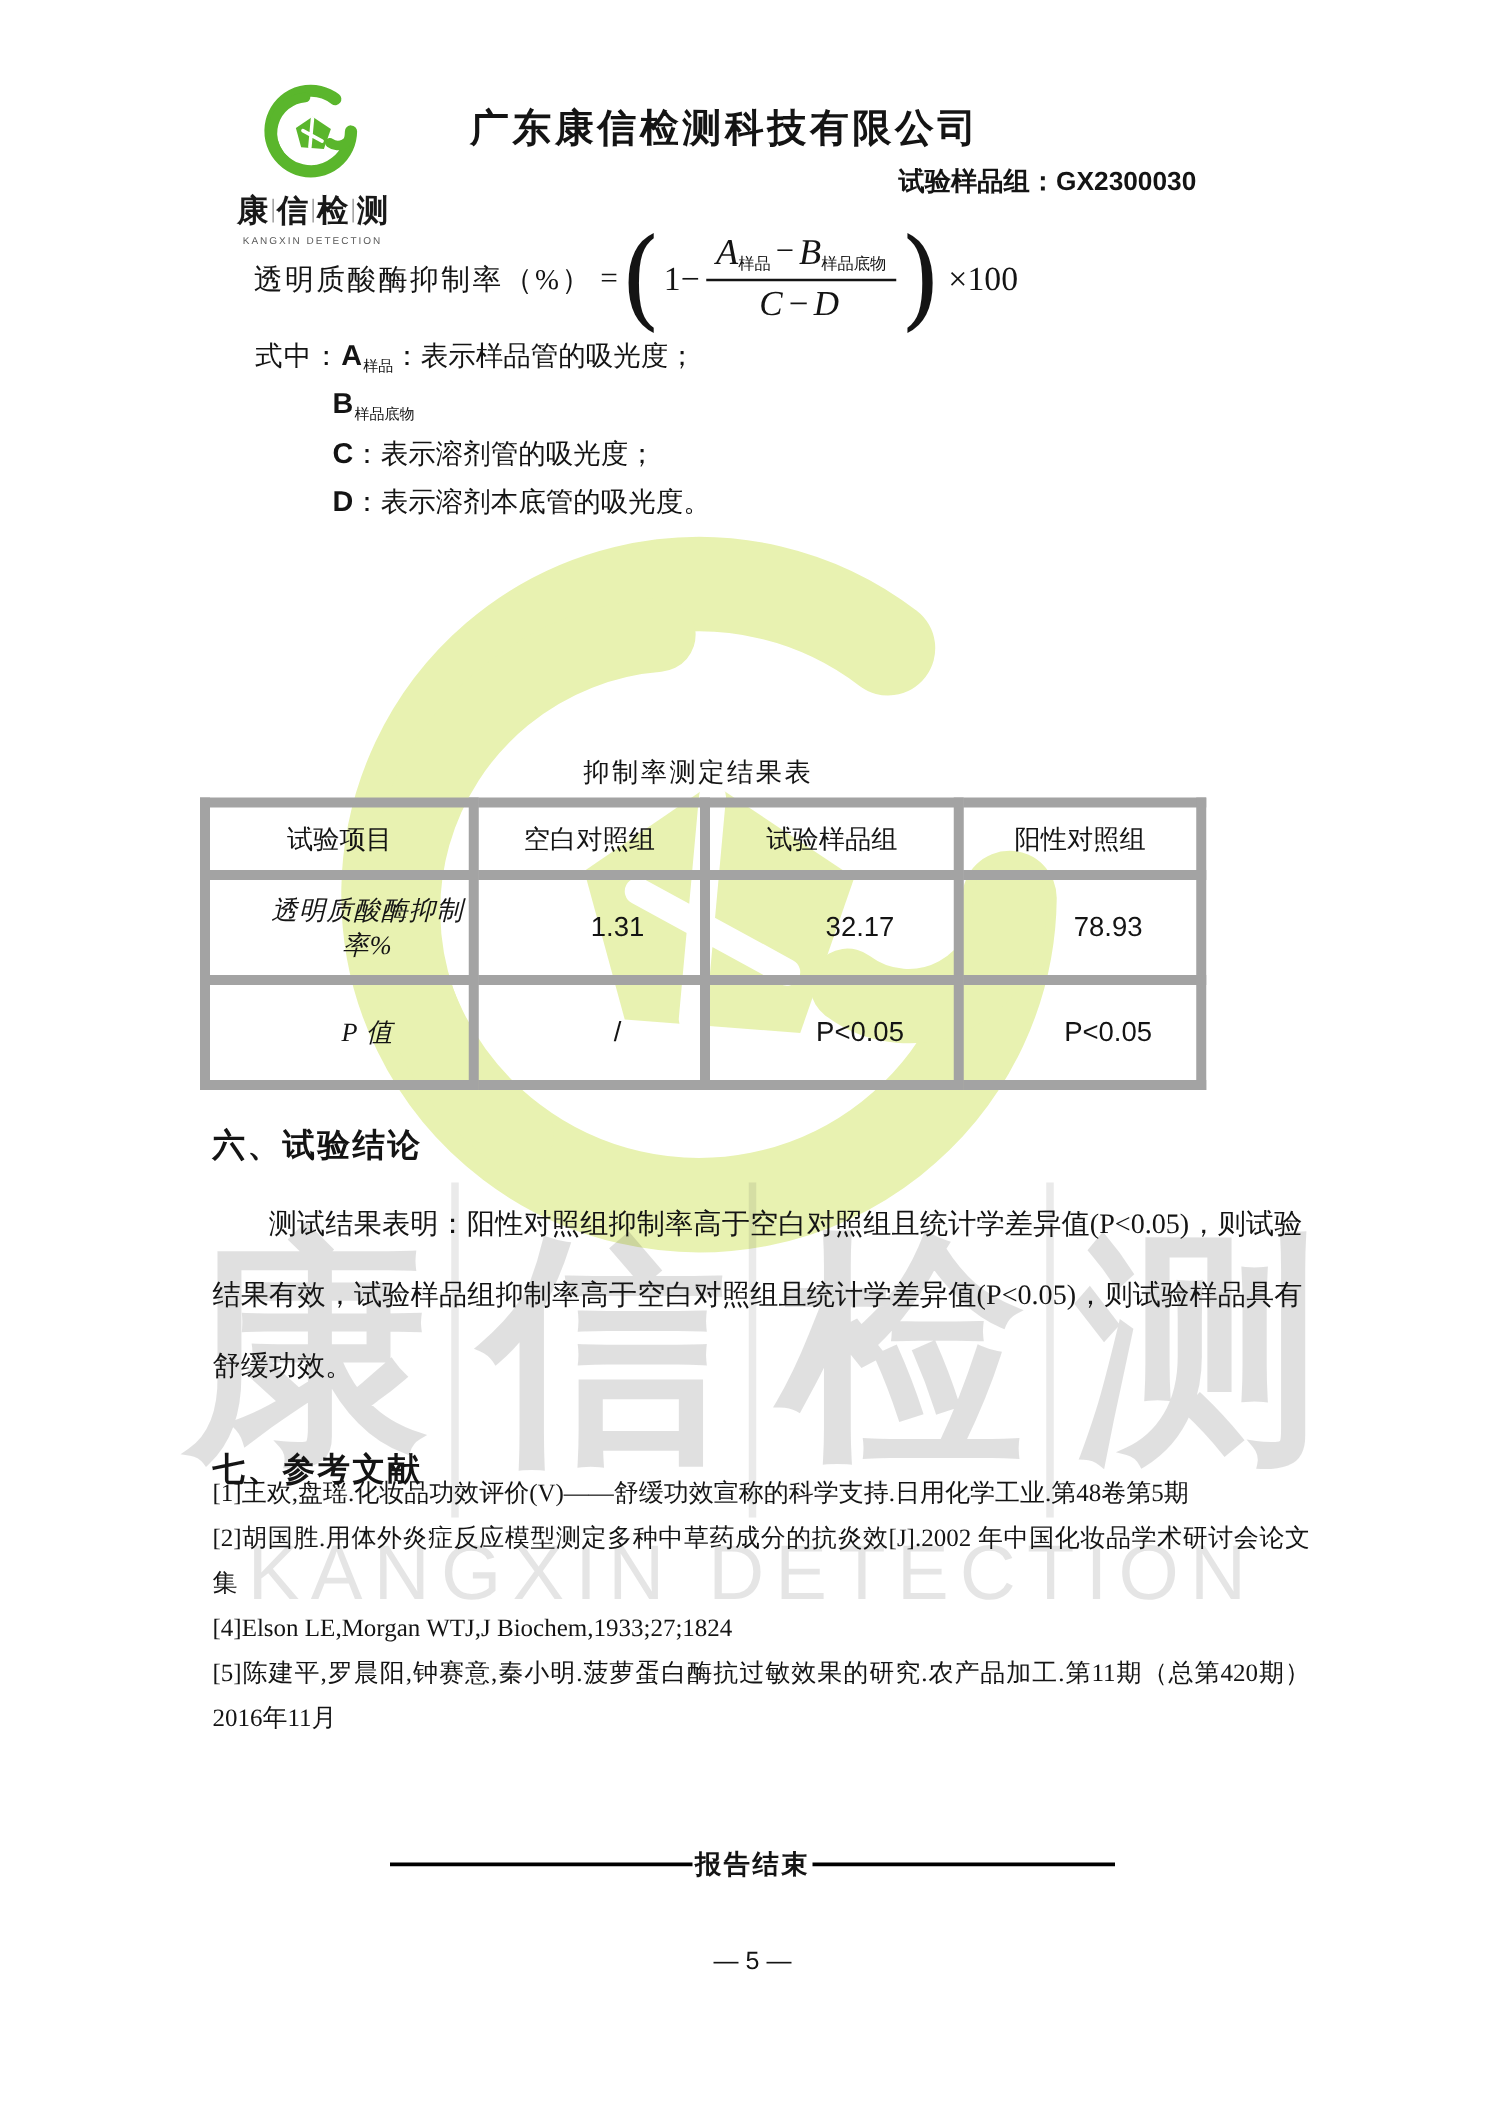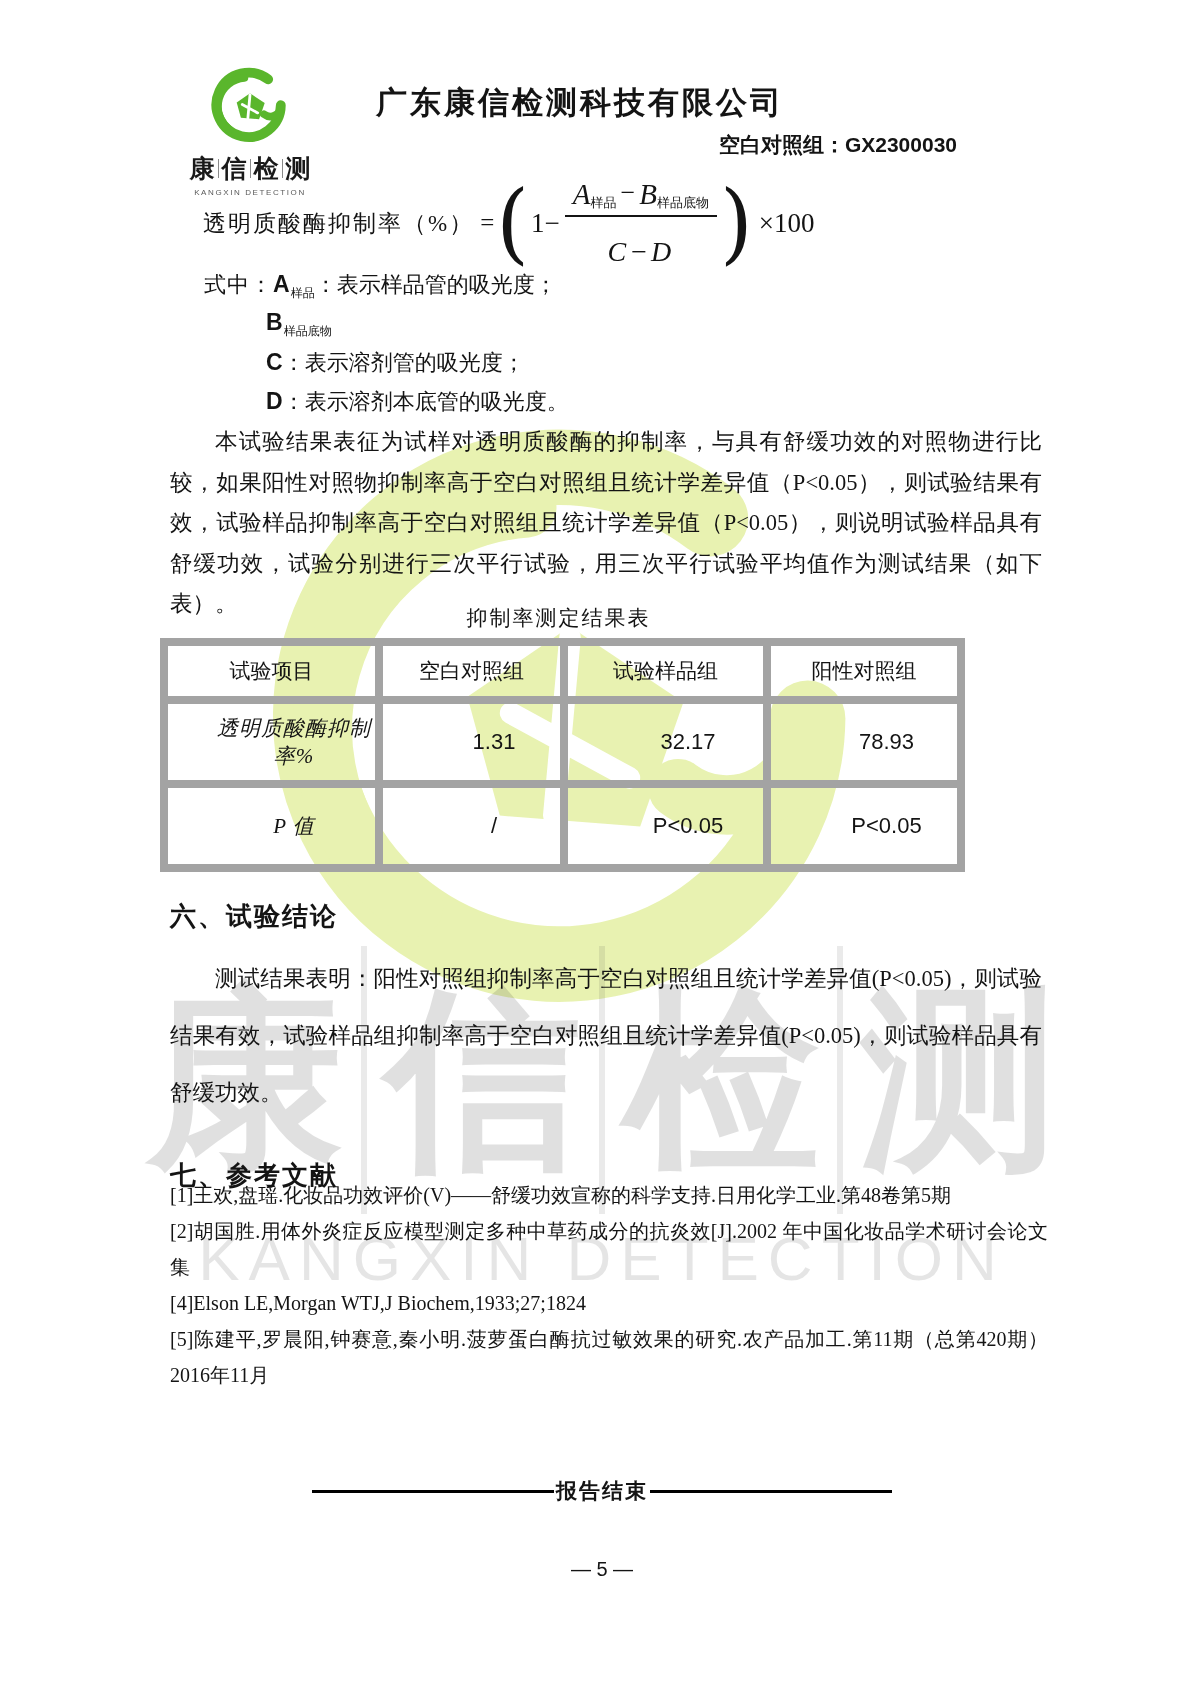--- a/index.html
+++ b/index.html
@@ -33,21 +33,21 @@
   .report-no .num{font-family:"Liberation Sans","DejaVu Sans",sans-serif;}
   
   .formula{position:absolute;left:203px;top:184px;display:flex;align-items:center;height:78px;}
   .f-label{font-size:23px;letter-spacing:2px;}
   .f-eq{font-size:25px;margin:0 2px 0 6px;}
   .f-paren{font-size:84px;line-height:70px;font-family:"DejaVu Serif",serif;font-weight:normal;
     display:inline-block;transform:scaleY(1.04);}
   .f-one{font-size:27px;margin:0 2px 0 2px;}
   .fraction{display:inline-flex;flex-direction:column;align-items:center;margin:0 3px;}
   .frac-num{display:flex;align-items:flex-start;padding:0 8px 3px 8px;border-bottom:2px solid #141414;}
-  .frac-den{padding-top:19px;font-style:italic;font-size:28px;letter-spacing:3px;font-family:"Liberation Serif",serif;}
+  .frac-den{padding-top:3px;font-style:italic;font-size:28px;letter-spacing:3px;font-family:"Liberation Serif",serif;}
   .fvar{font-style:italic;font-size:29px;font-family:"Liberation Serif",serif;}
   .fsub{font-size:13px;margin-top:16px;font-style:normal;}
   .fminus{font-size:26px;margin:0 4px;}
   .f-times{font-size:27px;margin-left:6px;}
   
   .defs{position:absolute;left:204px;top:270px;font-size:22px;}
   .def-line{height:39px;display:flex;align-items:baseline;}
   .def-line.indent{padding-left:62px;}
   .def-prefix{letter-spacing:1px;}
   .def-var{font-family:"Liberation Sans","DejaVu Sans",sans-serif;font-weight:bold;font-size:23px;}
@@ -121,21 +121,21 @@
       <span class="logo-sep"></span>
       <span>检</span>
       <span class="logo-sep"></span>
       <span>测</span>
     </div>
     <div class="logo-sub">KANGXIN DETECTION</div>
   </div>
 
   <div class="company-title">广东康信检测科技有限公司</div>
   <div class="report-no">
-    <span>空白对照组：</span><span class="num">GX2300030</span>
+    <span>试验样品组：</span><span class="num">GX2300030</span>
   </div>
 
   <div class="formula">
     <span class="f-label">透明质酸酶抑制率（%）</span>
     <span class="f-eq">=</span>
     <span class="f-paren">(</span>
     <span class="f-one">1−</span>
     <span class="fraction">
       <span class="frac-num">
         <span class="fvar">A</span>
@@ -164,21 +164,20 @@
     <div class="def-line indent">
       <span class="def-var">C</span>
         <span>：表示溶剂管的吸光度；</span>
     </div>
     <div class="def-line indent">
       <span class="def-var">D</span>
         <span>：表示溶剂本底管的吸光度。</span>
     </div>
   </div>
 
-  <div class="para main">本试验结果表征为试样对透明质酸酶的抑制率，与具有舒缓功效的对照物进行比较，如果阳性对照物抑制率高于空白对照组且统计学差异值（P&lt;0.05），则试验结果有效，试验样品抑制率高于空白对照组且统计学差异值（P&lt;0.05），则说明试验样品具有舒缓功效，试验分别进行三次平行试验，用三次平行试验平均值作为测试结果（如下表）。</div>
 
   <div class="tbl-title">抑制率测定结果表</div>
   <table class="result">
     <colgroup>
         <col style="width:215px">
         <col style="width:185px">
         <col style="width:203px">
         <col style="width:194px">
       </colgroup>
     <tbody>

